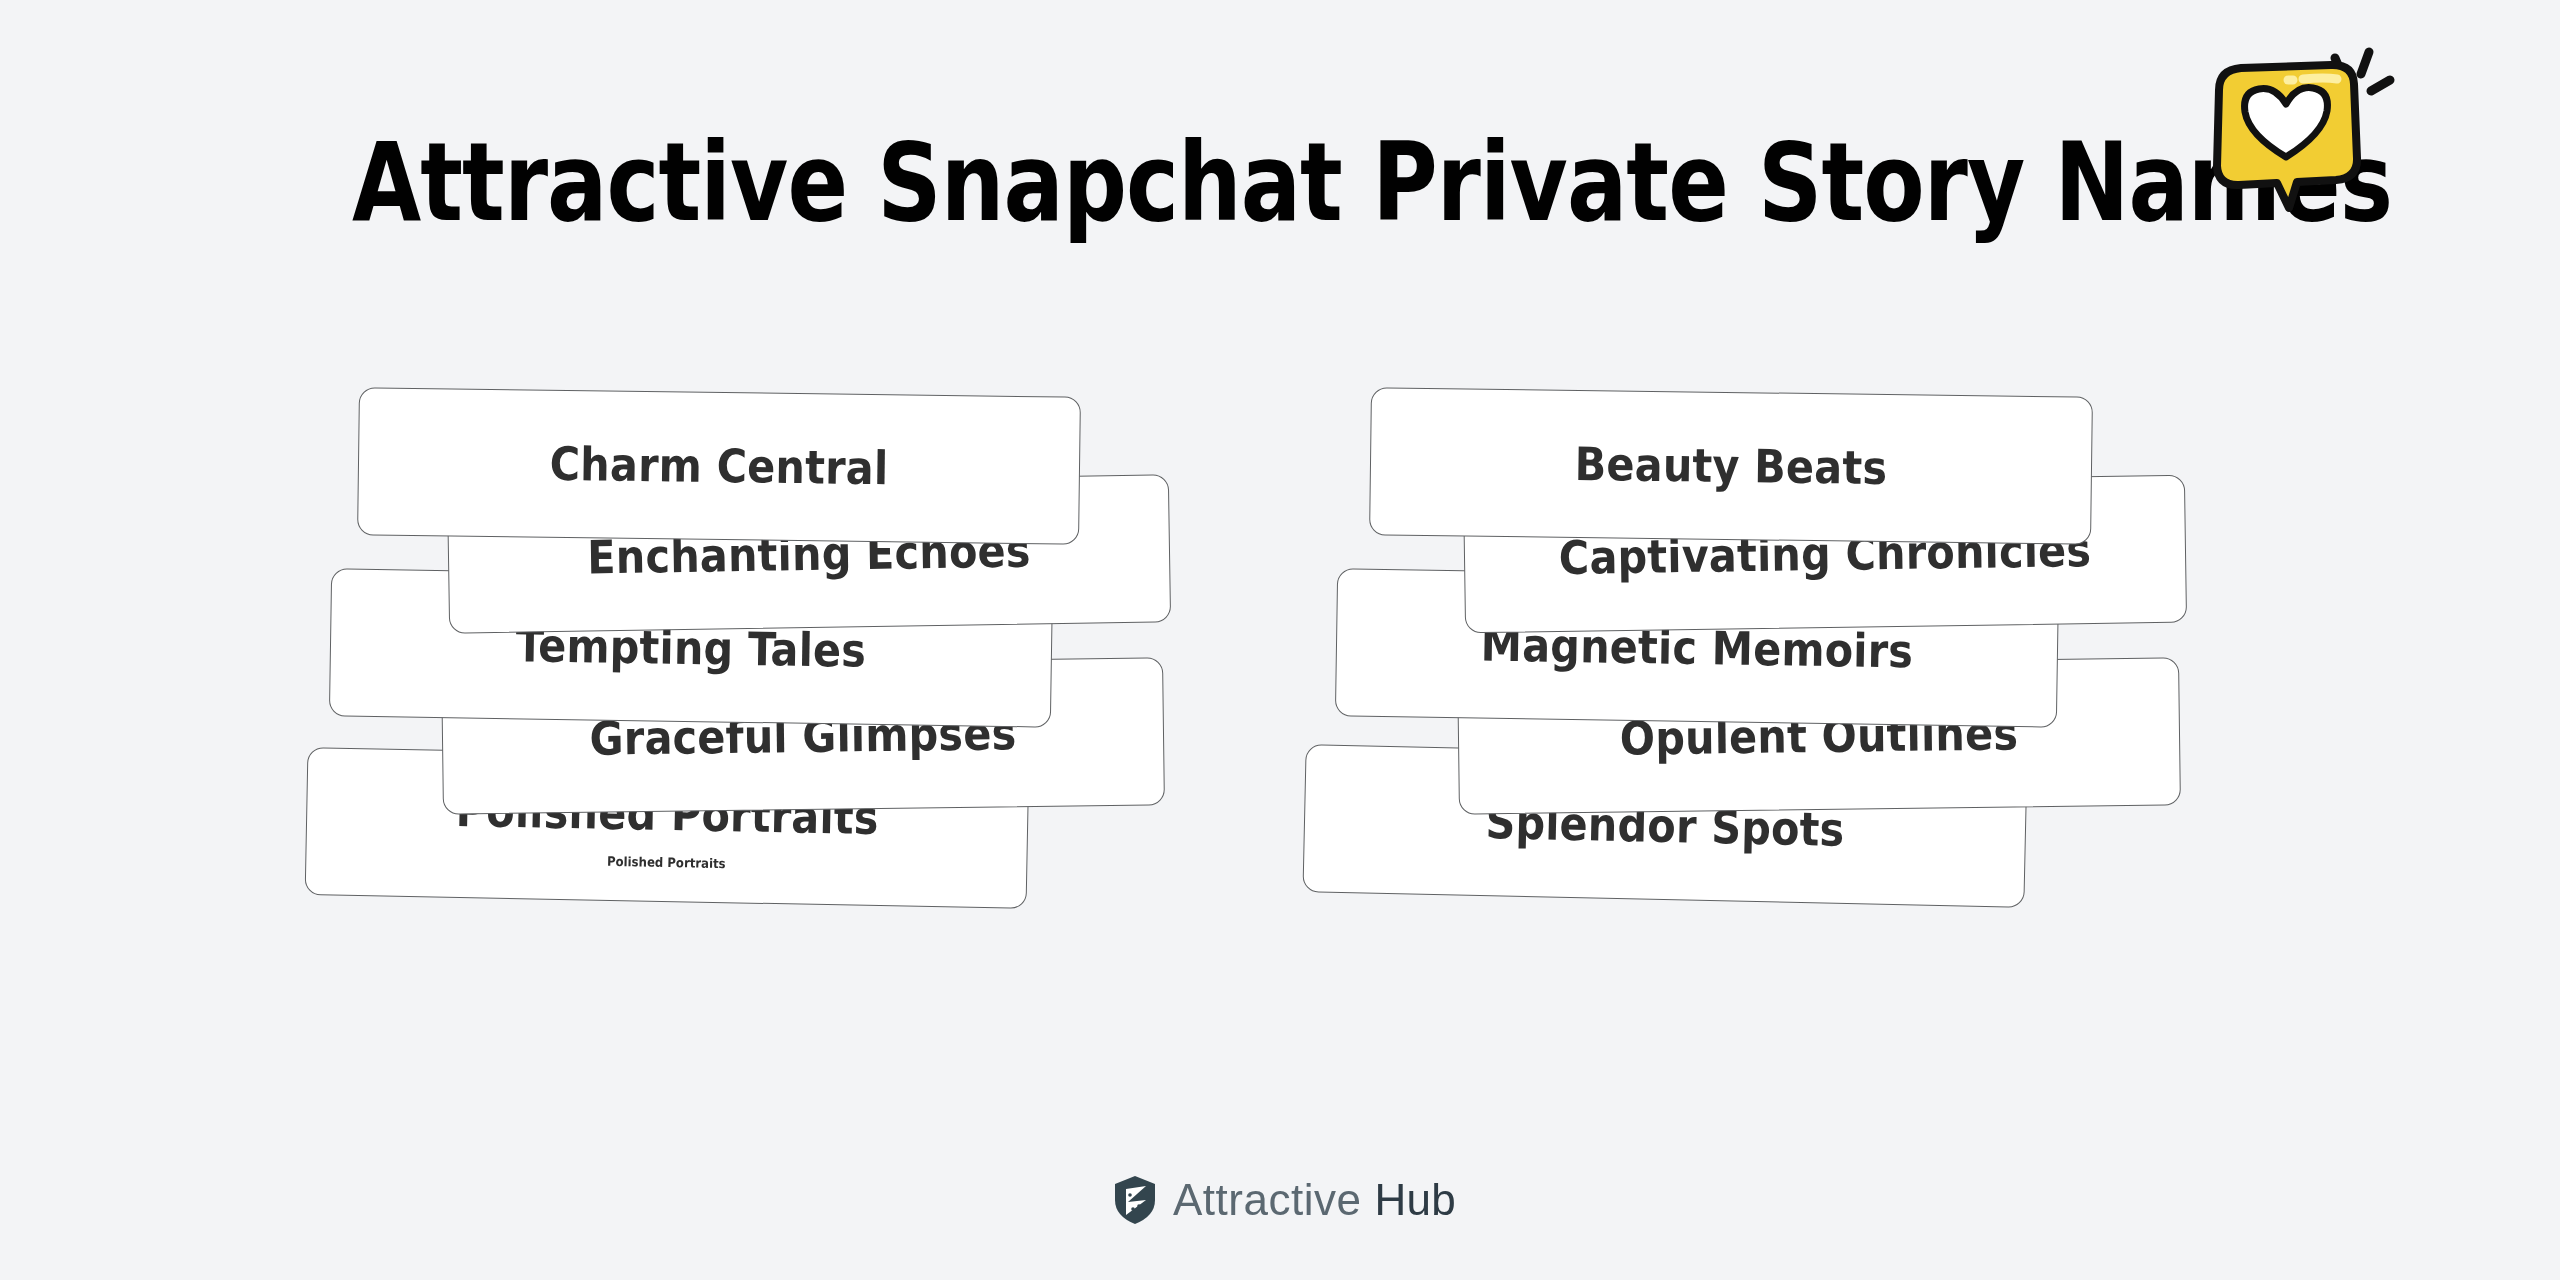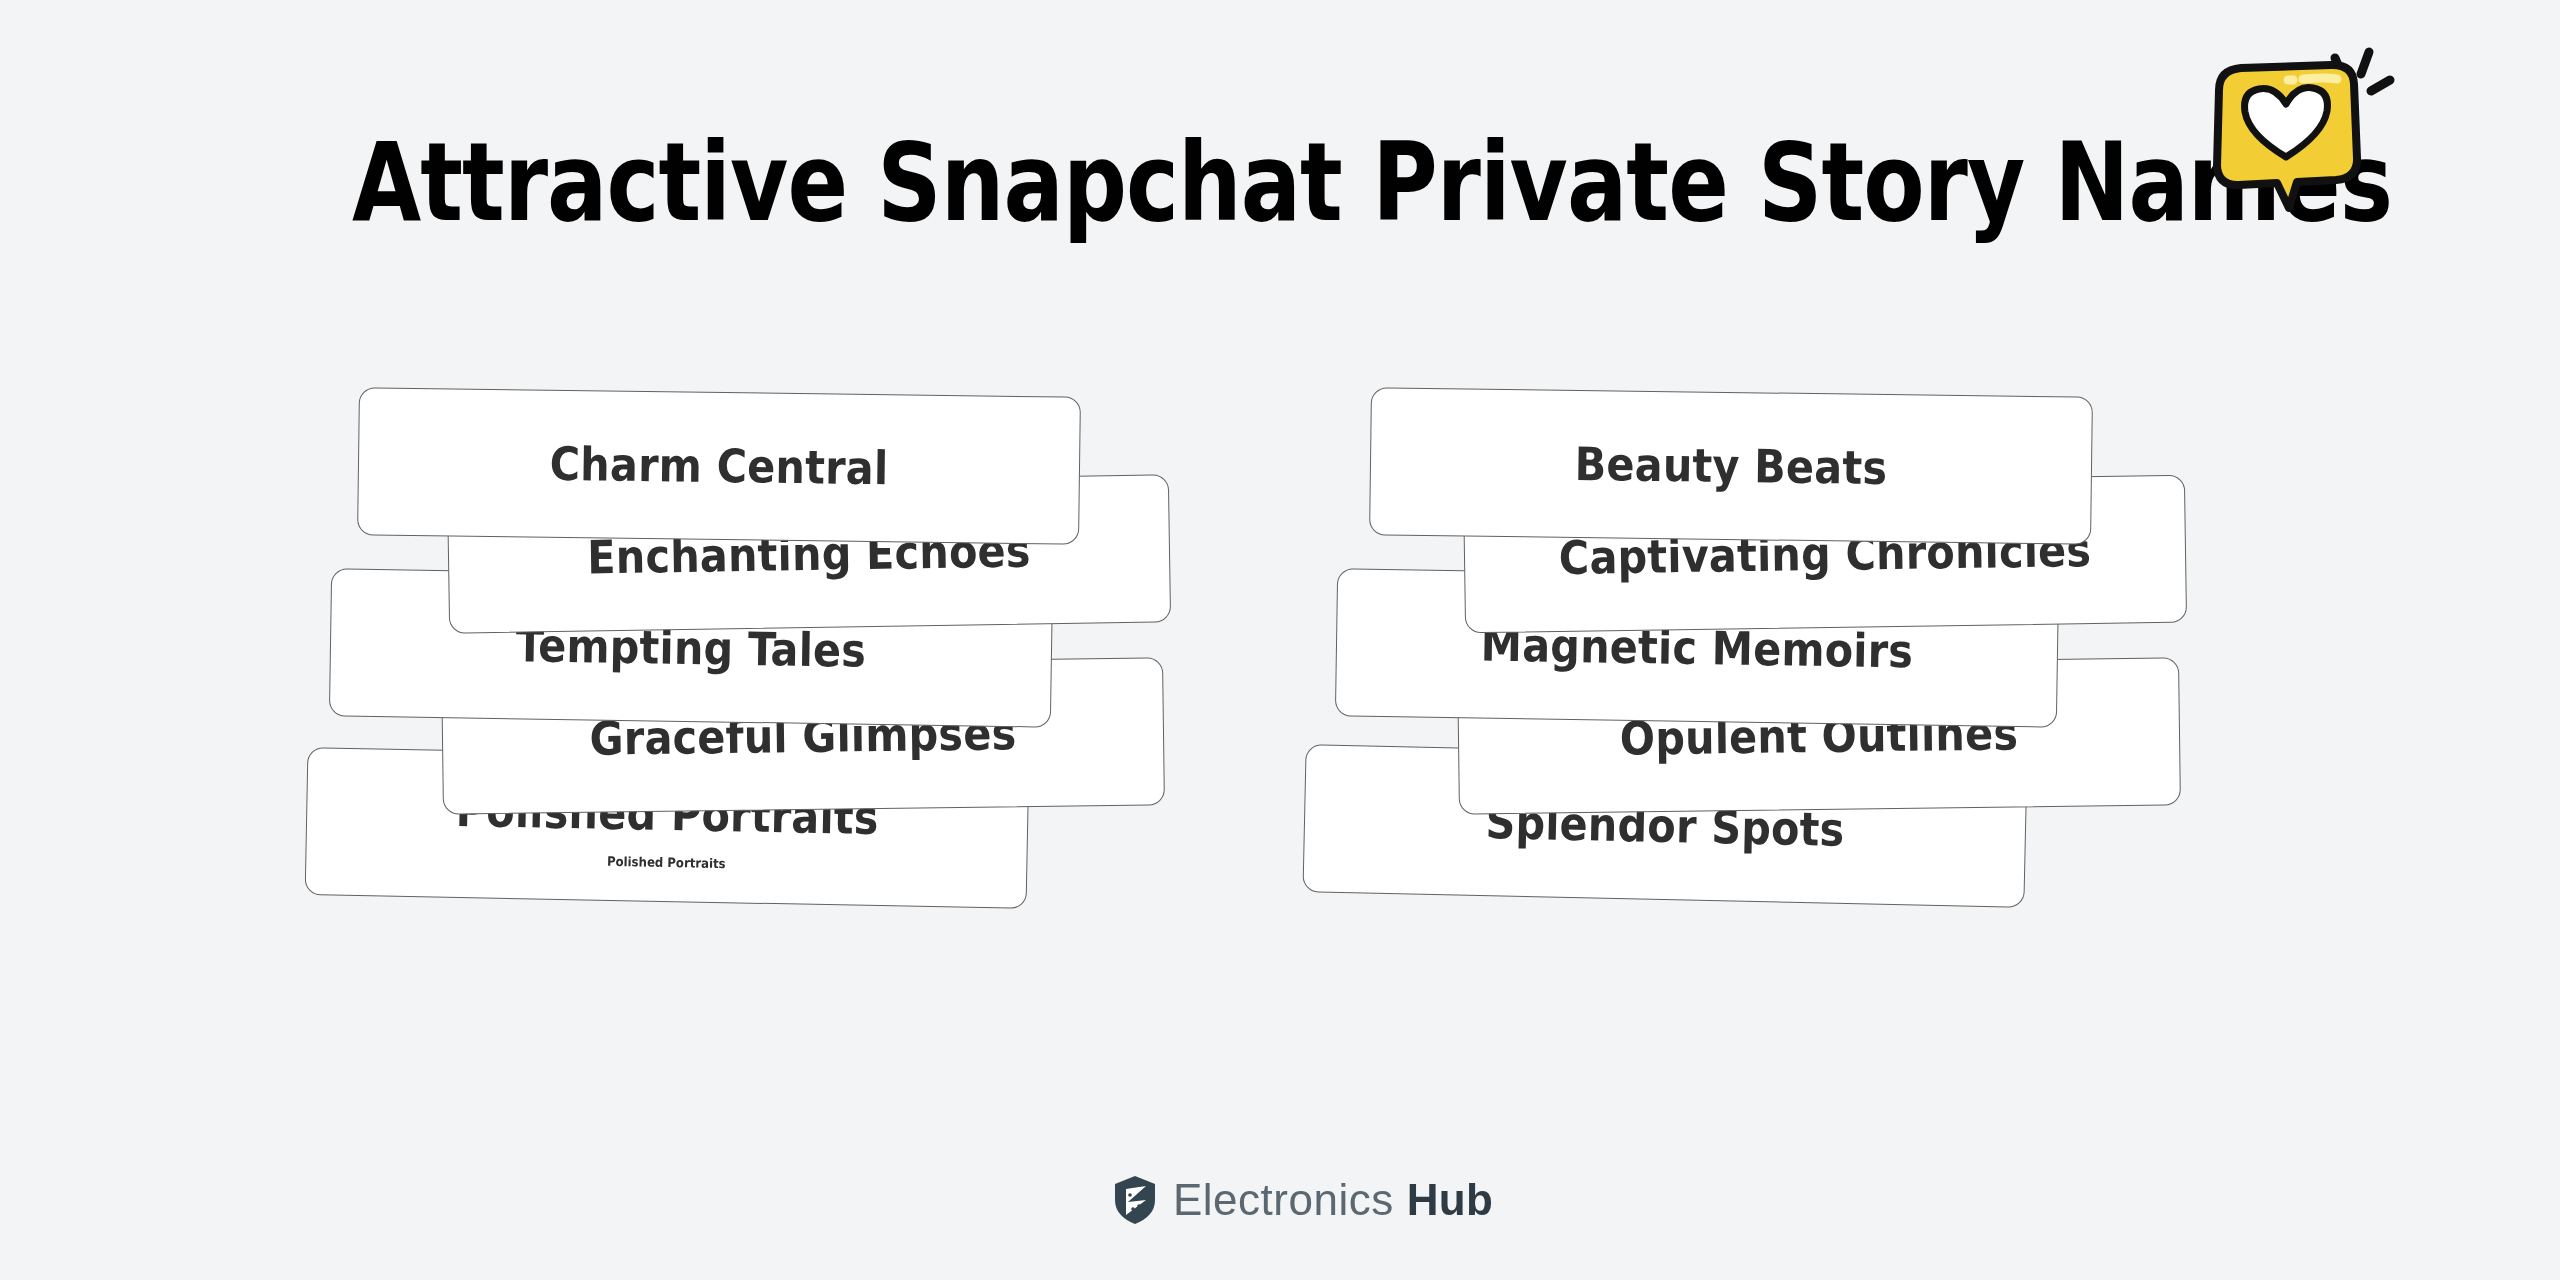--- a/index.html
+++ b/index.html
@@ -117,21 +117,21 @@
     line-height: 50px;
     white-space: nowrap;
   }
   .logo-text .lt-light {
     color: #5b6871;
     font-weight: 400;
     letter-spacing: 0.5px;
   }
   .logo-text .lt-bold {
     color: #2e3b45;
-    font-weight: 700;
+    font-weight: 400;
     letter-spacing: 0.3px;
   }
 </style>
 </head>
 <body>
 
 <div class="page">
 
   <div class="title-row">
     <div class="page-title">Attractive Snapchat Private Story Names</div>
@@ -221,17 +221,17 @@
 
   <div class="footer-logo">
     <svg class="logo-mark" viewBox="0 0 44 50">
       <path d="M22 1 L42 9 L42 25 Q42 41 22 49 Q2 41 2 25 L2 9 Z" fill="#33454e"></path>
       <path d="M13 14 L33 11 L15 27 L33 25 L13 40 Z" fill="#ffffff"></path>
       <circle cx="17" cy="20" r="1.8" fill="#33454e"></circle>
       <circle cx="26" cy="31" r="1.8" fill="#33454e"></circle>
       <circle cx="20" cy="34" r="1.8" fill="#33454e"></circle>
     </svg>
     <div class="logo-text">
-      <span class="lt-light">Electronics</span><span style="display:inline-block;width:13px"></span><span class="lt-bold">Hub</span>
+      <span class="lt-light">Attractive</span><span style="display:inline-block;width:13px"></span><span class="lt-bold">Hub</span>
     </div>
   </div>
 
 </div>
 
 </body></html>

